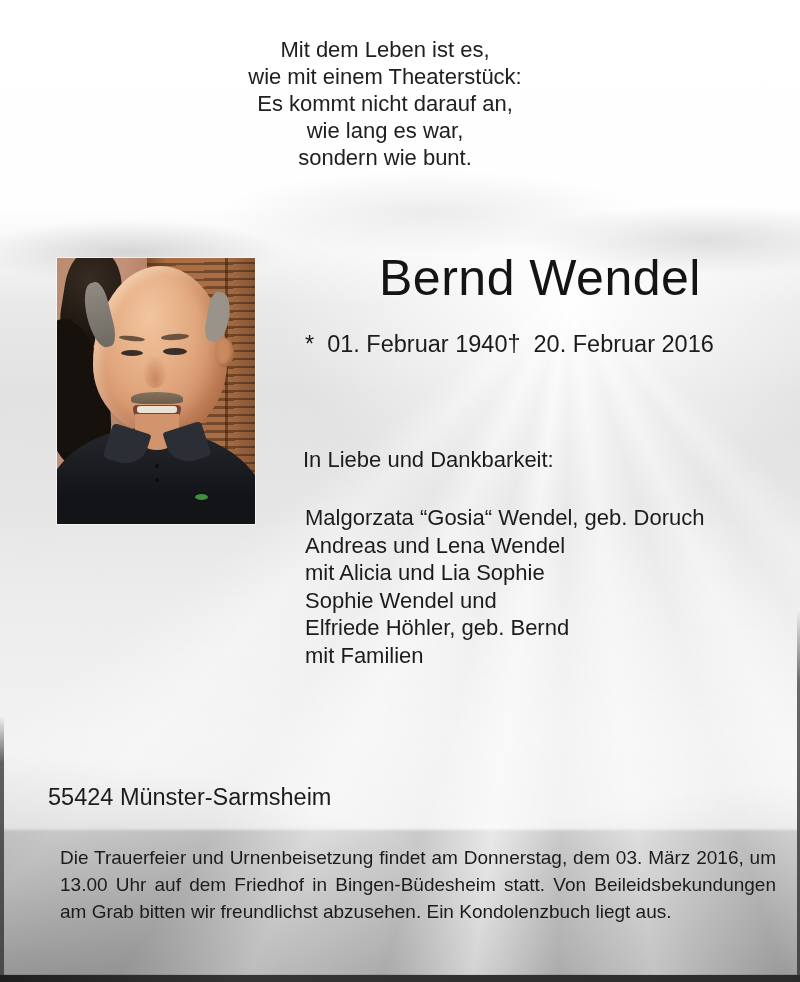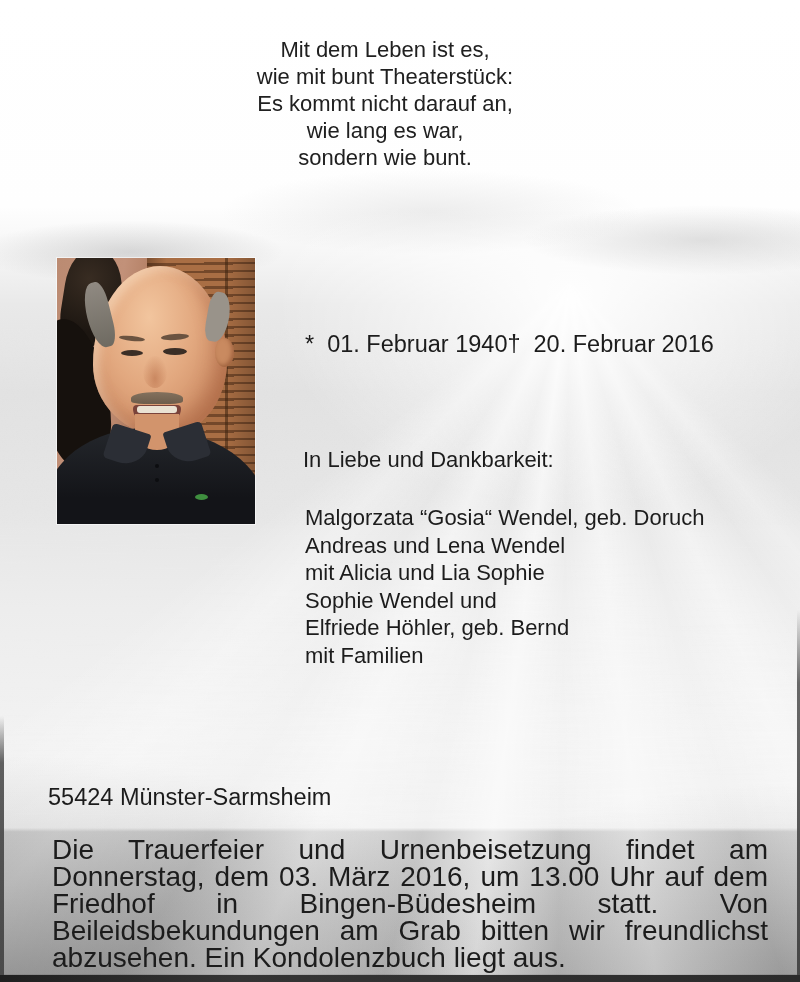--- a/index.html
+++ b/index.html
@@ -56,22 +56,22 @@
   .quote{position:absolute;left:35px;top:36px;width:700px;z-index:3;
          text-align:center;font-size:22px;line-height:27px;color:#202020;}
   .title{position:absolute;left:280px;top:249px;width:520px;z-index:3;margin:0;
          text-align:center;font-size:50px;font-weight:400;letter-spacing:.5px;color:#141414;}
   .dates{position:absolute;left:305px;top:331px;width:456px;z-index:3;
          display:flex;justify-content:flex-start;font-size:23.5px;color:#1c1c1c;white-space:nowrap;}
   .dates .sym{display:inline-block;margin-right:13px;}
   .intro{position:absolute;left:303px;top:447px;z-index:3;font-size:22px;color:#1c1c1c;}
   .mourners{position:absolute;left:305px;top:504px;z-index:3;font-size:22px;line-height:27.6px;color:#1c1c1c;white-space:nowrap;}
   .location{position:absolute;left:48px;top:784px;z-index:3;font-size:23.5px;color:#1c1c1c;}
-  .notice{position:absolute;left:48px;top:832px;width:716px;z-index:3;margin:4px;
-          font-size:28px;line-height:27px;text-align:justify;color:#1c1c1c;}
+  .notice{position:absolute;left:48px;top:832px;width:716px;z-index:3;margin:12px;
+          font-size:19px;line-height:27px;text-align:justify;color:#1c1c1c;}
 
   
   .photo{position:absolute;left:57px;top:258px;width:198px;height:266px;z-index:3;
          overflow:hidden;outline:1px solid rgba(255,255,255,.55);
          background:linear-gradient(100deg,#bb8b72 0%,#c29179 28%,#b07c60 42%,#9c6b4b 58%,#8d5c3a 75%);}
   .photo *{position:absolute;}
   .ph-blinds{left:90px;top:0;width:108px;height:266px;
     background:repeating-linear-gradient(179deg,#a96e44 0 5.5px,#74482a 5.5px 8px);}
   .ph-blinds::before{content:"";position:absolute;inset:0;
     background:linear-gradient(90deg,rgba(40,20,8,.35),rgba(0,0,0,0) 18%,rgba(0,0,0,0) 72%,rgba(0,0,0,.22));}
@@ -135,21 +135,21 @@
     <rect width="800" height="540" filter="url(#gr-fine)" opacity="0.45"></rect>
     <rect y="230" width="800" height="305" filter="url(#gr-streak)" opacity="0.5"></rect>
   </svg>
 
   <div class="edge edge-left"></div>
   <div class="edge edge-right"></div>
   <div class="edge edge-bottom"></div>
 
   <div class="quote">
     <div>Mit dem Leben ist es,</div>
-    <div>wie mit bunt Theaterstück:</div>
+    <div>wie mit einem Theaterstück:</div>
     <div>Es kommt nicht darauf an,</div>
     <div>wie lang es war,</div>
     <div>sondern wie bunt.</div>
   </div>
 
   <div class="photo">
     <div class="ph-blinds"></div>
     <div class="ph-cord"></div>
     <div class="ph-whair"></div>
     <div class="ph-wbody"></div>
@@ -169,20 +169,21 @@
     <div class="ph-jowl"></div>
     <div class="ph-shirt"></div>
     <div class="ph-neck"></div>
     <div class="ph-collar-l"></div>
     <div class="ph-collar-r"></div>
     <div class="ph-btn1"></div>
     <div class="ph-btn2"></div>
     <div class="ph-croc"></div>
   </div>
 
+  <h1 class="title">Bernd Wendel</h1>
 
   <div class="dates">
     <span><span class="sym">*</span><span>01. Februar 1940</span></span>
     <span><span class="sym">†</span><span>20. Februar 2016</span></span>
   </div>
 
   <div class="intro">In Liebe und Dankbarkeit:</div>
 
   <div class="mourners">
     <div>Malgorzata “Gosia“ Wendel, geb. Doruch</div>

